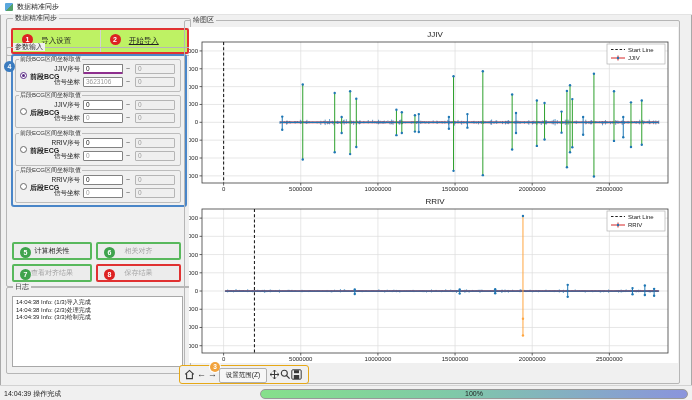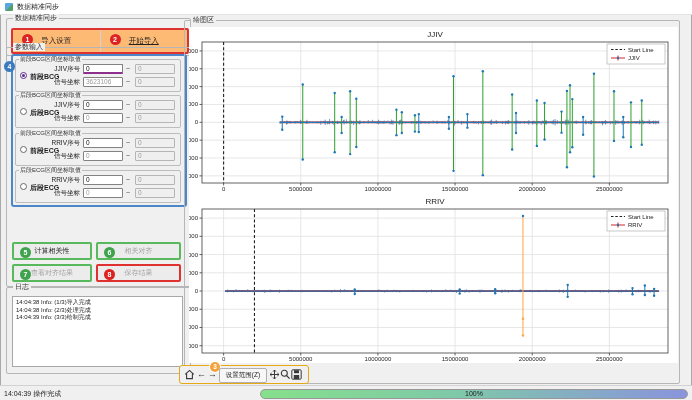--- a/index.html
+++ b/index.html
@@ -14,21 +14,21 @@
     background:linear-gradient(135deg,#5aa7dd 50%,#53a06a 50%);}
   .title-text{position:absolute;left:17px;top:2px;font-size:7px;color:#222;white-space:nowrap;}
 
   .main{position:absolute;left:0;top:14px;width:692px;height:371px;}
 
   
   .group{position:absolute;border:1px solid #b6b6b6;border-radius:2px;}
   .group-label{position:absolute;top:-5px;left:6px;font-size:7px;line-height:8px;color:#333;background:#f0f0f0;padding:0 2px;white-space:nowrap;}
 
   #sync-group{left:6px;top:4px;width:183px;height:36px;}
-  .red-frame{position:absolute;left:4px;top:9px;width:174px;height:22px;border:2px solid #e03131;border-radius:2px;display:flex;background:#fdba74;}
+  .red-frame{position:absolute;left:4px;top:9px;width:174px;height:22px;border:2px solid #e03131;border-radius:2px;display:flex;background:#bef264;}
   .half-btn{flex:1;position:relative;display:flex;align-items:center;justify-content:center;font-size:7.5px;color:#222;cursor:default;}
   .half-btn.second{border-left:1px solid #d2d2d2;text-decoration:underline;}
   .badge{position:absolute;width:11px;height:11px;border-radius:50%;color:#fff;font-size:7px;font-weight:bold;
     display:flex;align-items:center;justify-content:center;line-height:11px;}
   .badge.red{background:#dd2222;}
   .badge.blue{background:#3a7bbf;}
   .badge.green{background:#3fa34d;}
   .badge.orange{background:#f2a33c;box-shadow:0 0 0 1px #fff;}
   .half-btn .badge{left:9px;top:4px;}
 

